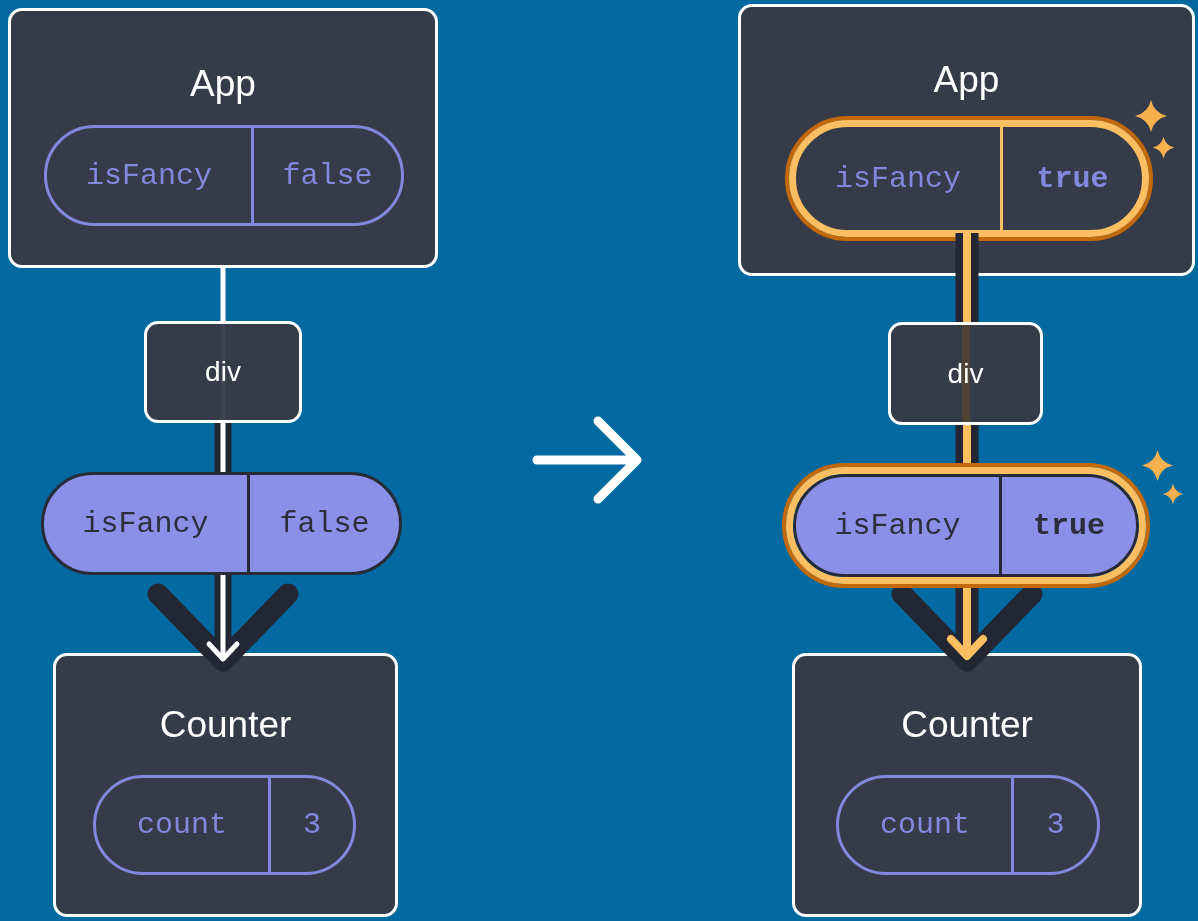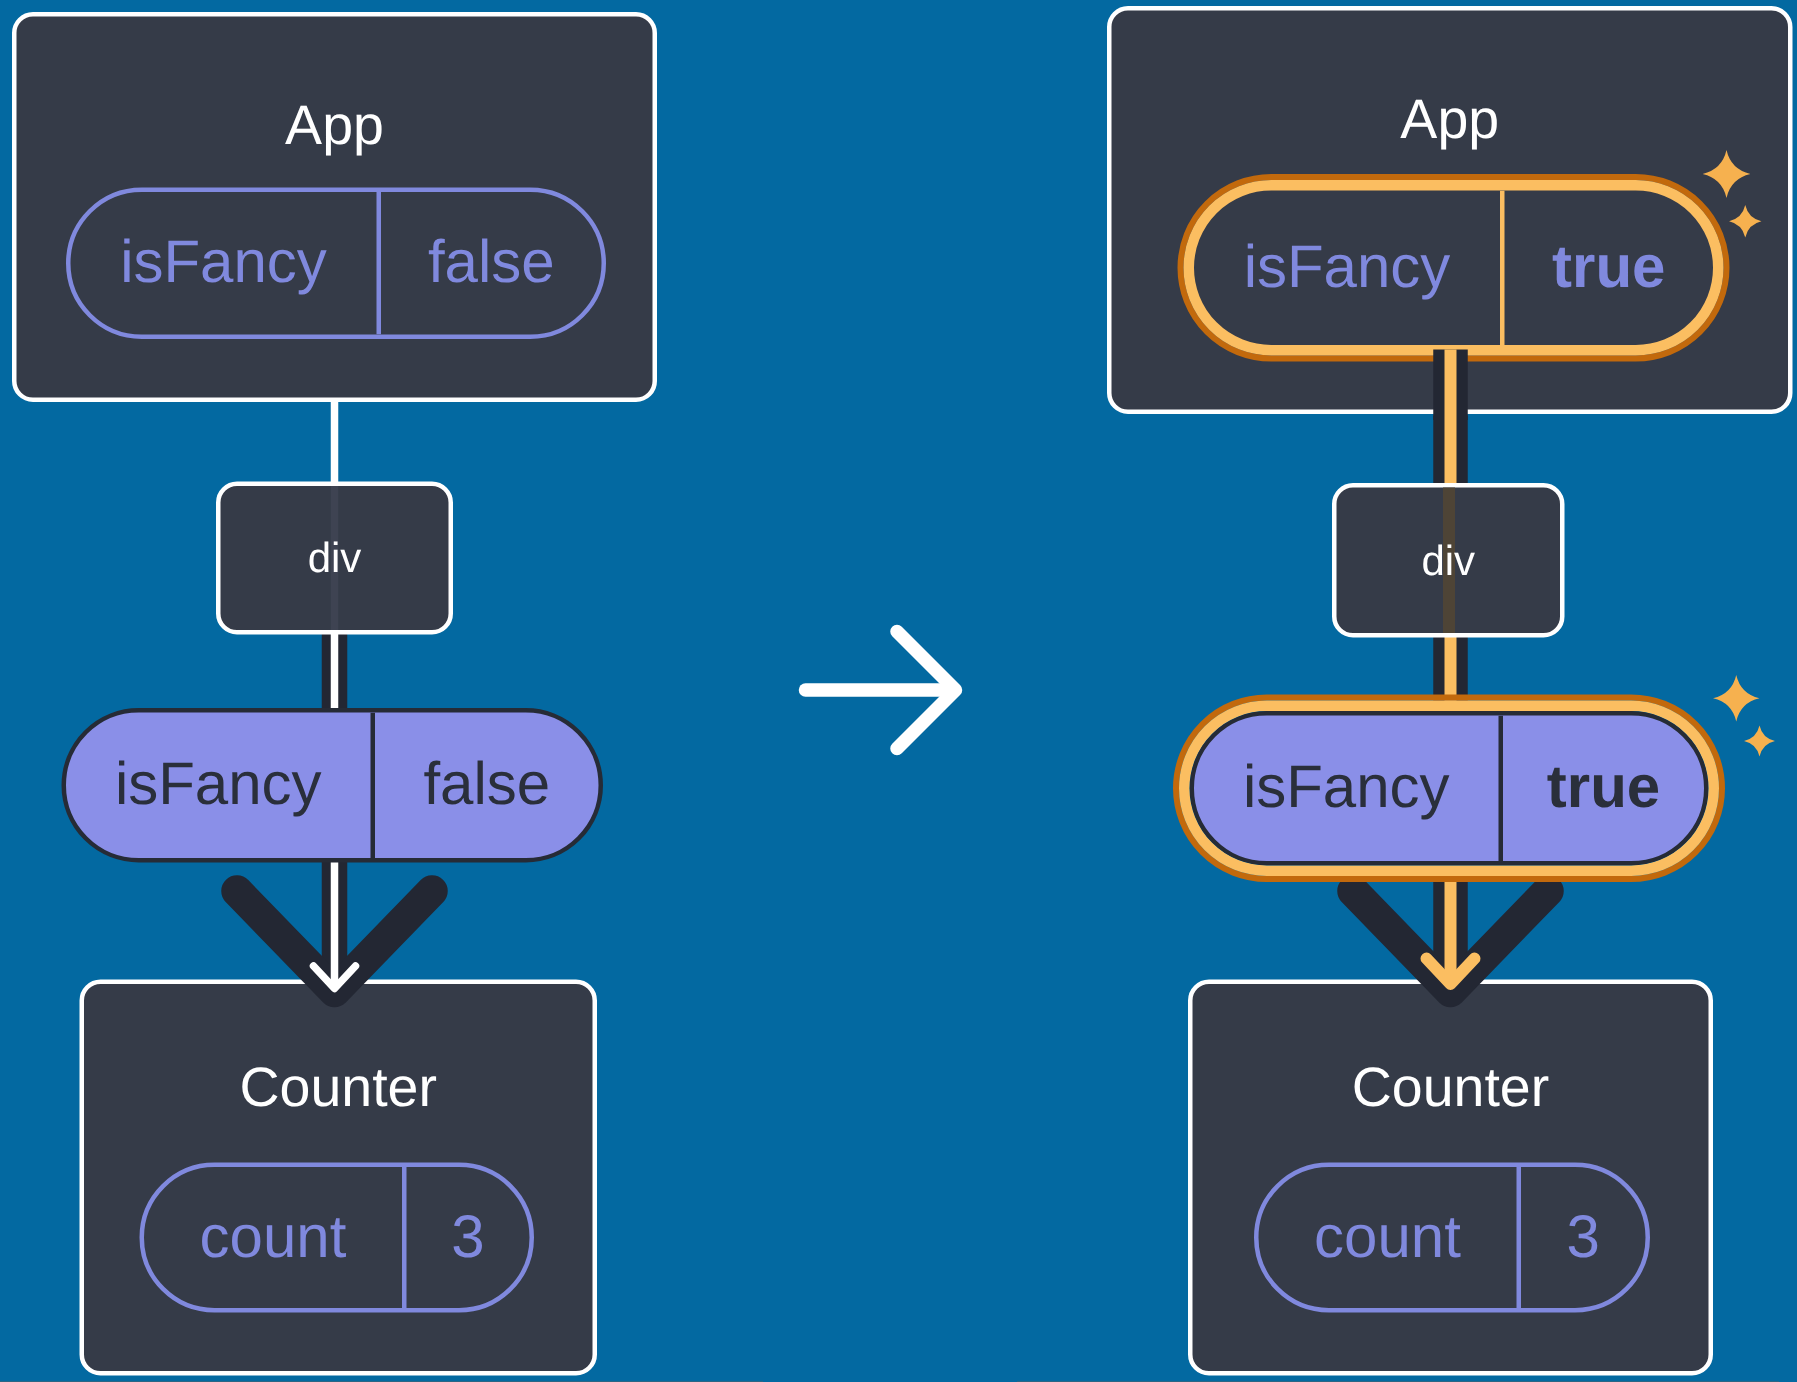--- a/index.html
+++ b/index.html
@@ -26,21 +26,21 @@
   .stripe{
     position:absolute;top:0;bottom:0;left:50%;transform:translateX(-50%);
   }
 
   .pill{
     display:flex;box-sizing:border-box;border-radius:999px;overflow:hidden;
   }
   .pos{position:absolute;}
   .cell{
     display:flex;align-items:center;justify-content:center;
-    font-size:40px;box-sizing:border-box;
+    font-size:30px;box-sizing:border-box;font-family:Liberation Mono, monospace;
   }
   .grow{flex:1;}
   .bold{font-weight:700;}
 
   .outline{border:3px solid #8089DE;color:#8089DE;}
   .outline .cell + .cell{border-left:3px solid #8089DE;}
 
   .filled{background:#8A8FE8;border:3px solid #262B36;color:#2A2F3B;}
   .filled .cell + .cell{border-left:3px solid #262B36;}
 

